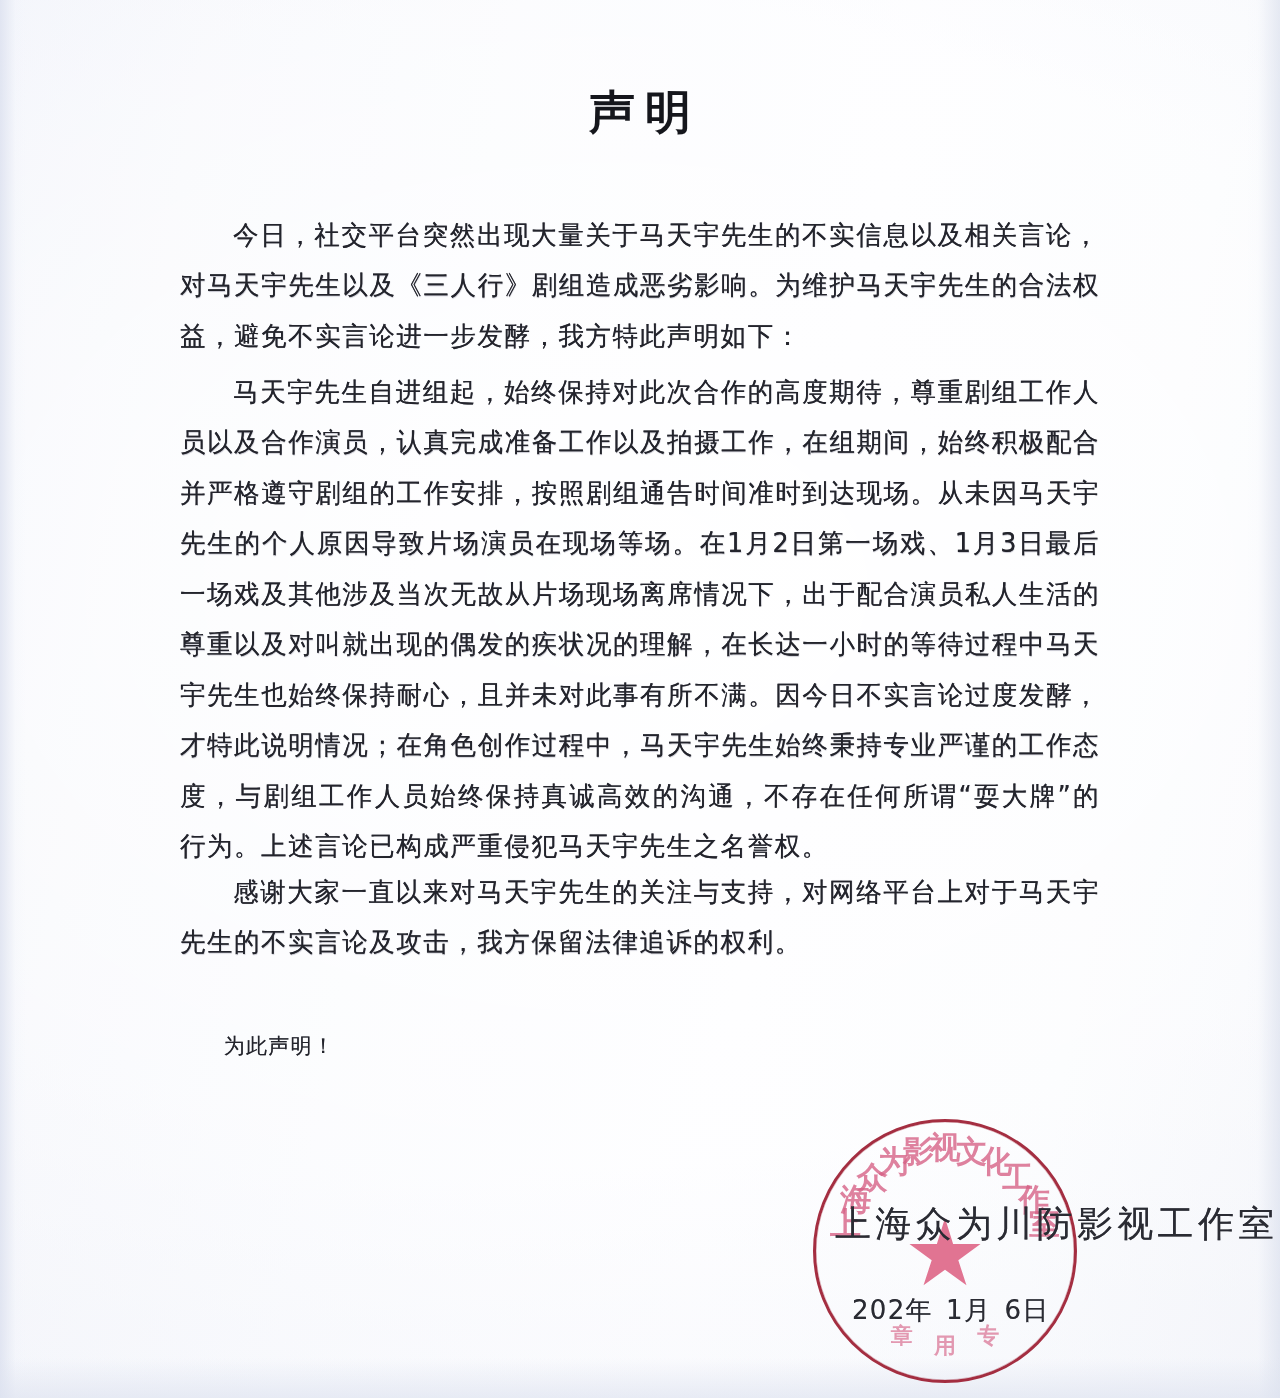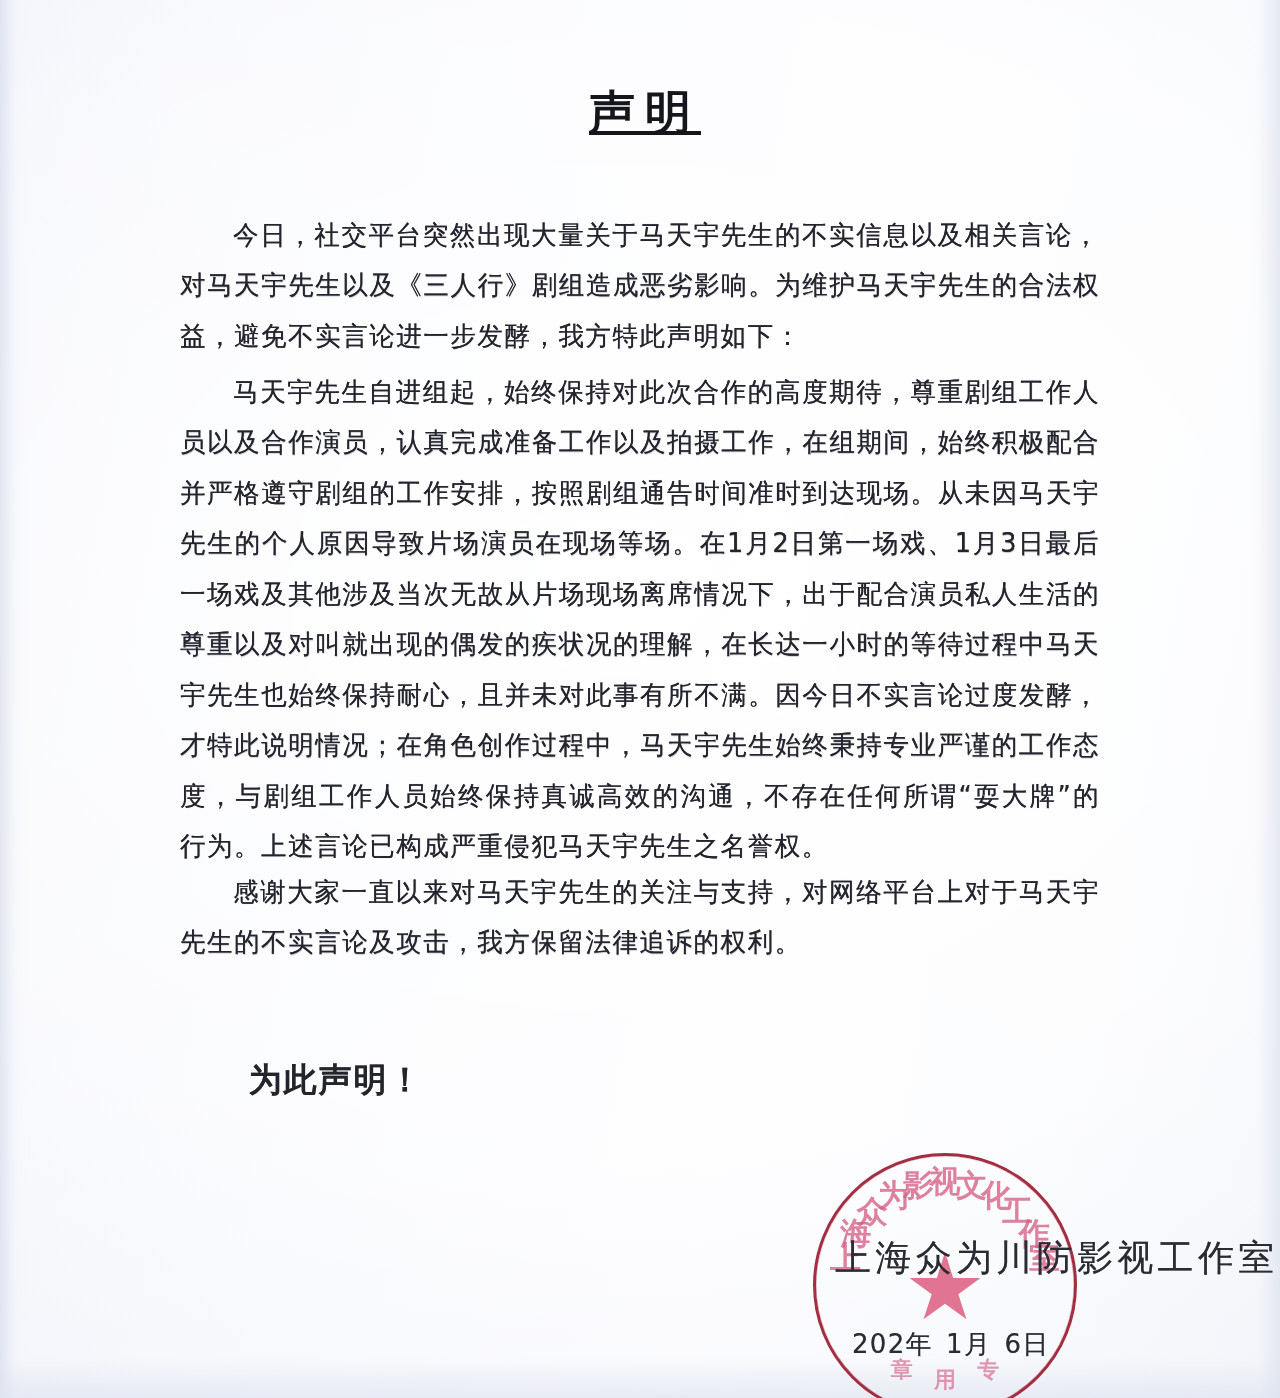--- a/index.html
+++ b/index.html
@@ -67,21 +67,20 @@
   .doc-title {
     margin: 0;
     padding-top: 82px;
     text-align: center;
     font-size: 46px;
     font-weight: 700;
     letter-spacing: 10px;
     color: #15161c;
     font-family: "DejaVu Sans", "Liberation Sans", sans-serif;
     text-indent: 10px;
-    text-decoration: underline;
   }
 
   .body-block {
     margin-top: 66px;
   }
 
   p.para {
     margin: 0 0 2px 0;
     text-indent: 2.08em;
     font-size: 25.5px;
@@ -95,27 +94,27 @@
     font-weight: 500;
     text-shadow: 0 0 0.55px rgba(35,36,44,0.75), 0.4px 0.25px 0.7px rgba(60,62,90,0.28);
     transform: scaleY(1.03);
     transform-origin: left top;
   }
   p.para:last-child { margin-bottom: 0; }
 
   .para-gap { height: 8px; }
 
   .closing {
-    margin-top: 92px;
+    margin-top: 58px;
     text-indent: 2.08em;
-    font-size: 33px;
+    font-size: 21px;
     line-height: 46px;
     letter-spacing: 0.06em;
     color: #23242c;
-    font-weight: 700;
+    font-weight: 400;
     text-shadow: 0 0 0.55px rgba(35,36,44,0.7);
   }
 
   
   .sign-zone {
     position: relative;
     height: 300px;
     margin-top: 38px;
   }
 

